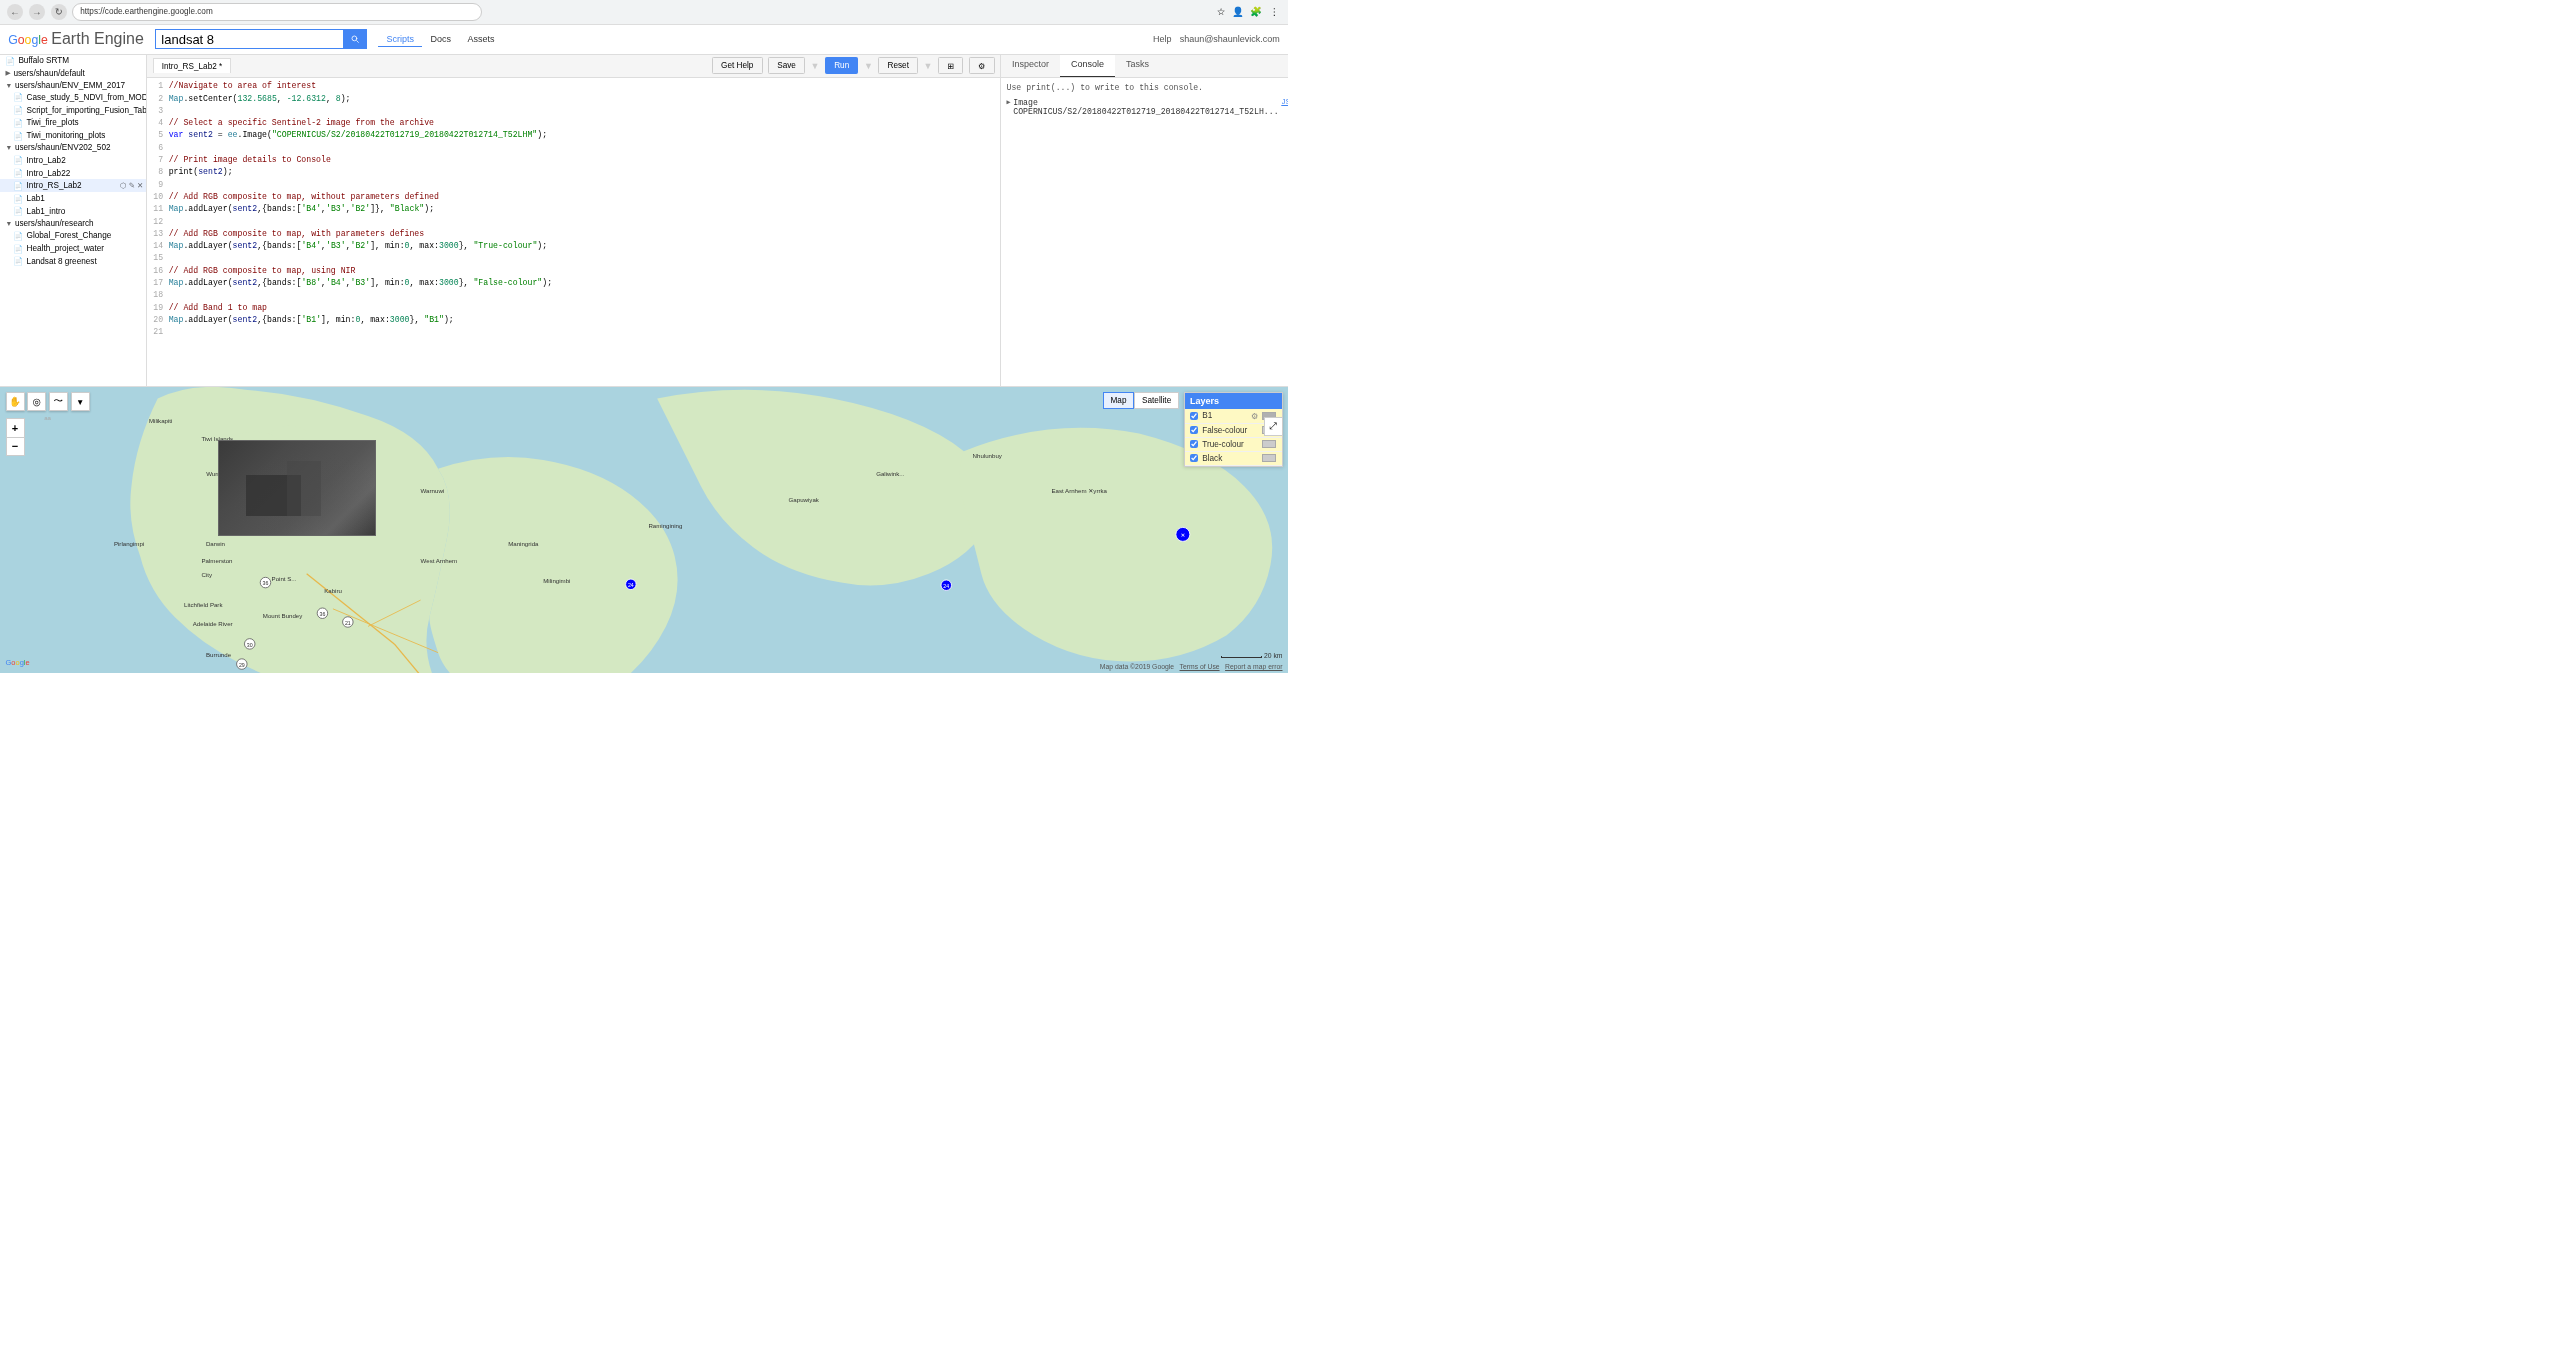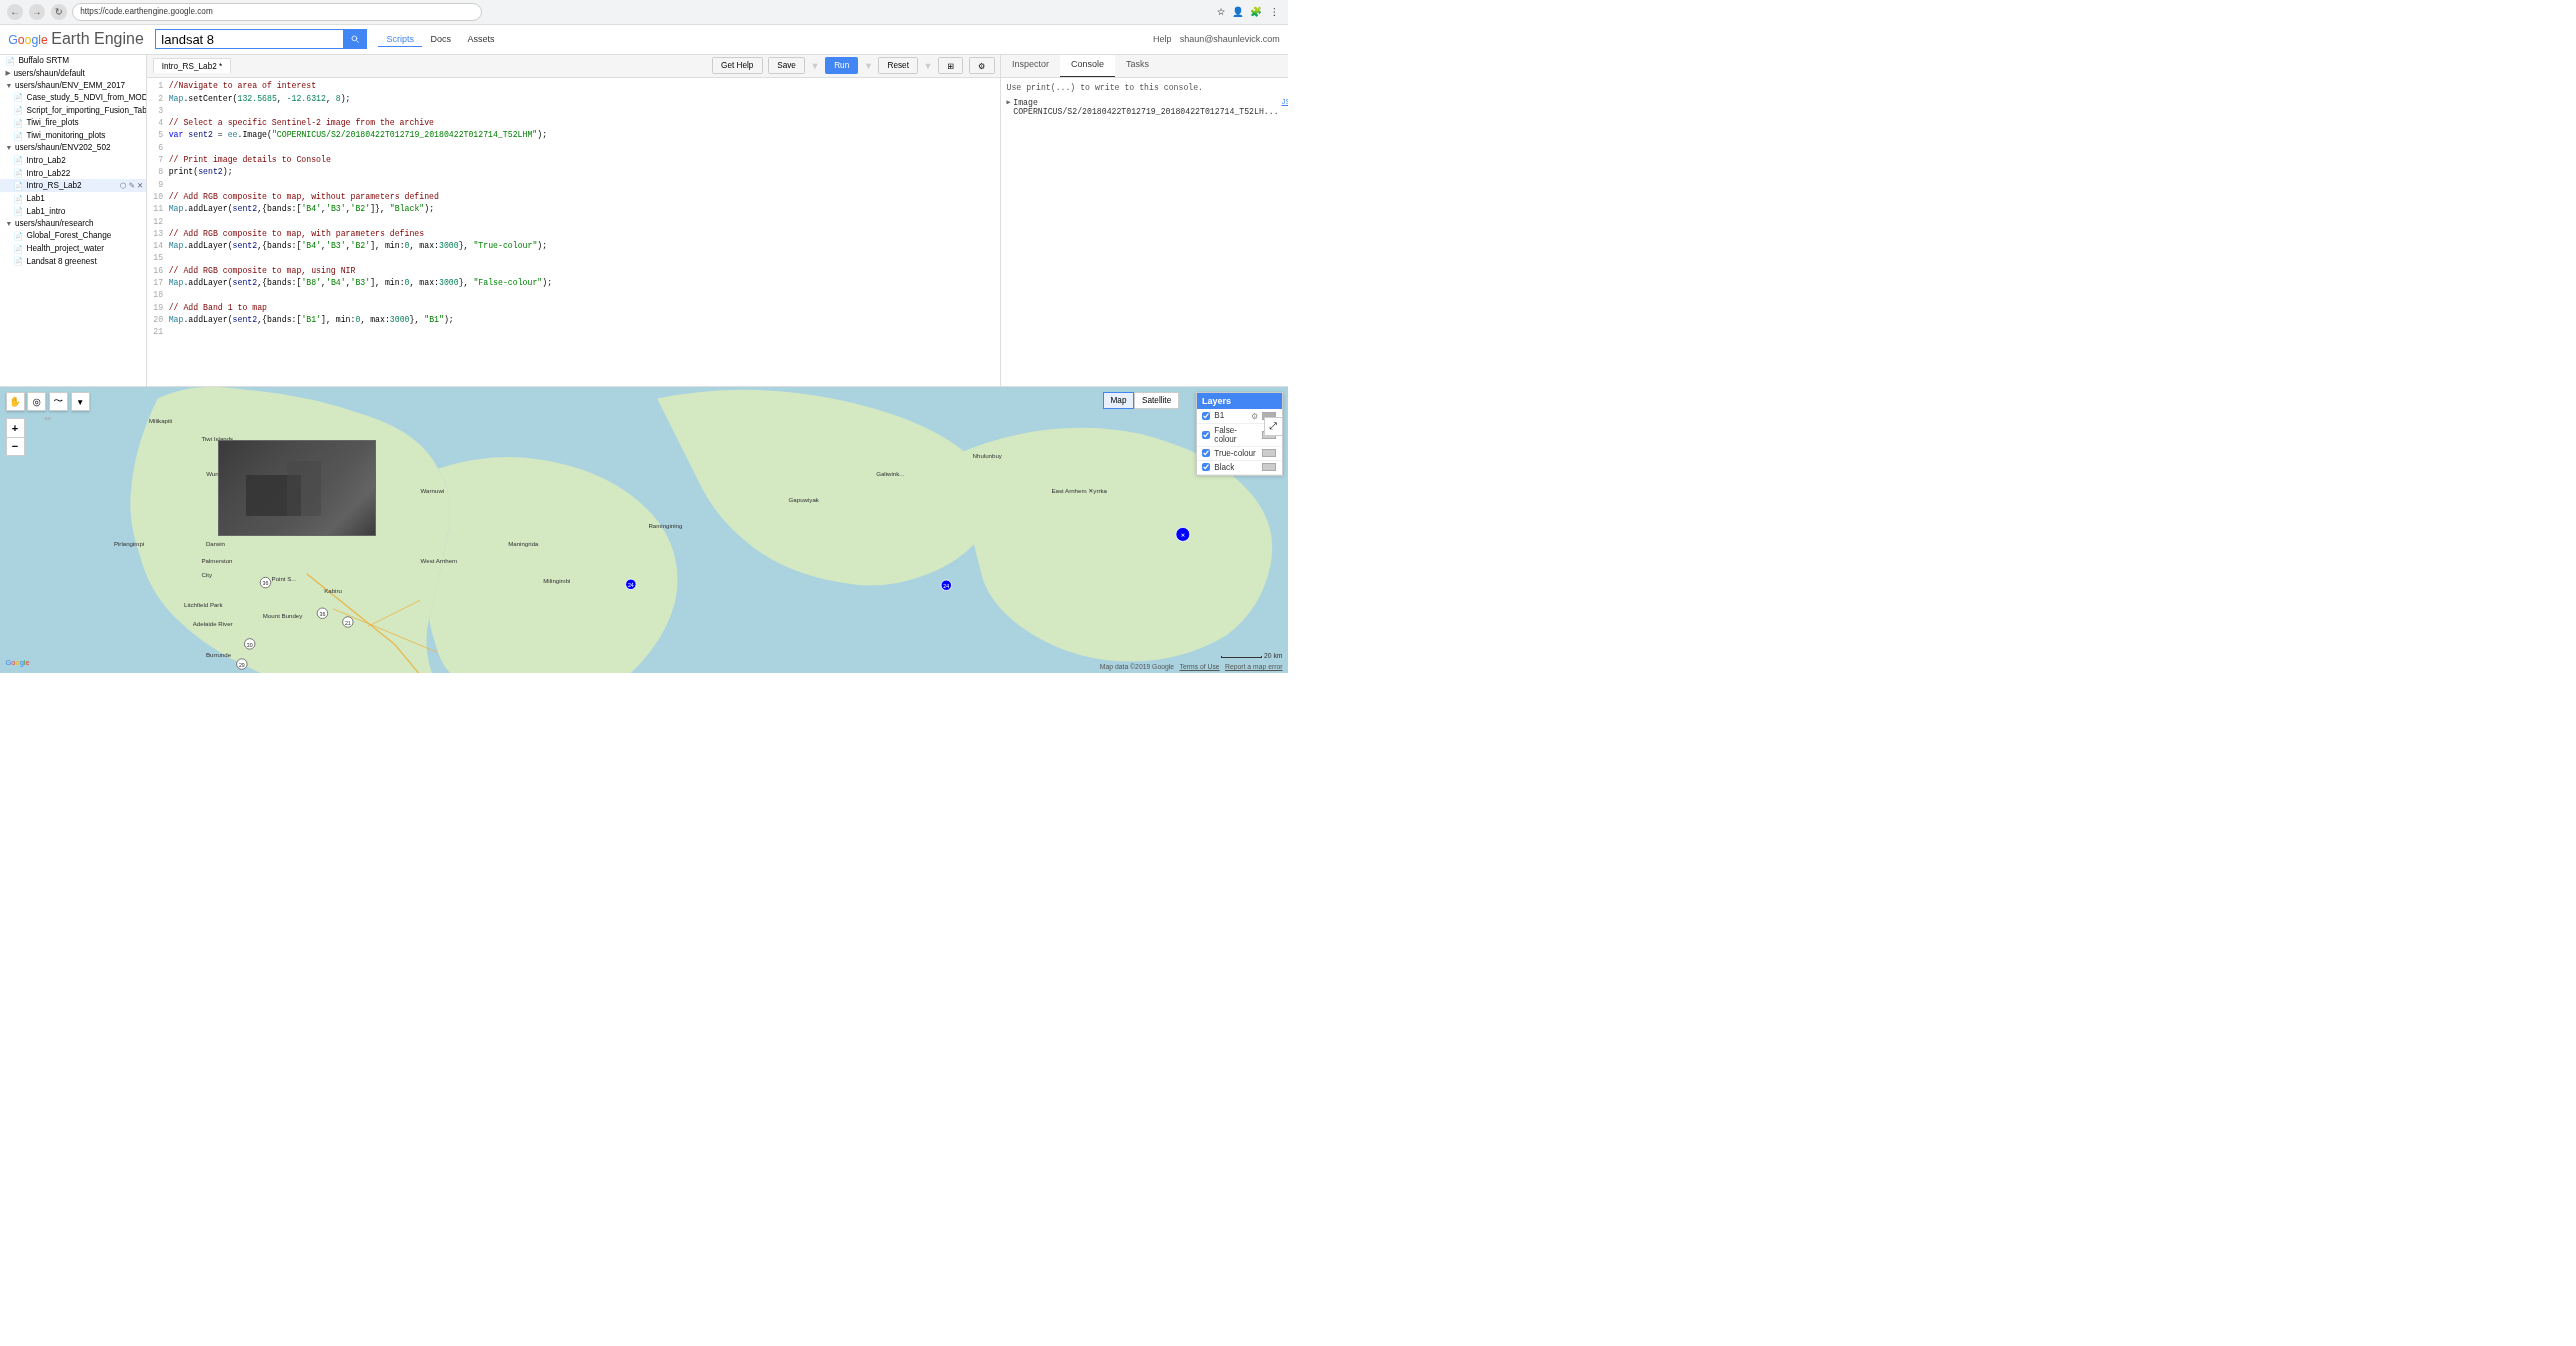--- a/index.html
+++ b/index.html
@@ -228,25 +228,25 @@
       background: #fff;
       border: 0.7px solid #ccc;
       cursor: pointer;
       display: flex; align-items: center; justify-content: center;
       font-size: 11px; font-weight: bold;
     }
     .map-zoom-in { border-bottom: none; }
 
     
     .layers-panel {
-      width: 87px;
+      width: 99px;
       position: absolute;
       top: 5.5px;
       right: 5.5px;
-      background: #ffffff;
+      background: #fef9c3;
       border: 0.7px solid #ccc;
       box-shadow: 0 1.4px 4.1px rgba(0,0,0,0.2);
       z-index: 20;
     }
     .layers-header {
       background: #4285f4;
       color: #fff;
       padding: 2.7px 5.5px;
       font-size: 9px;
       font-weight: bold;

